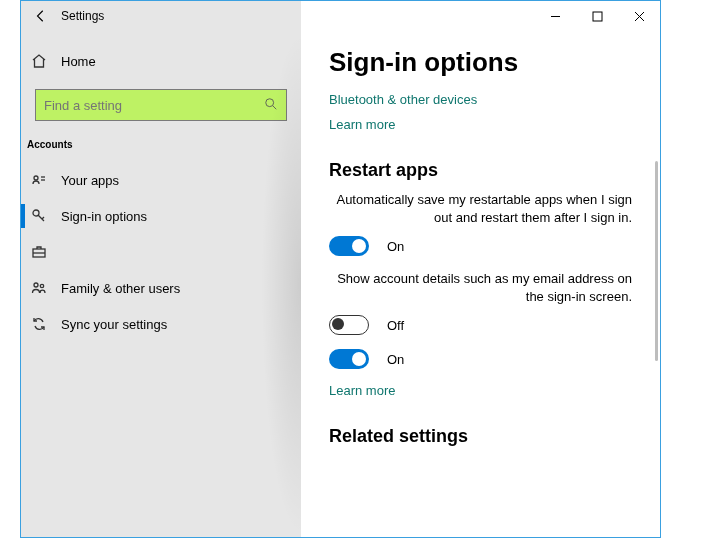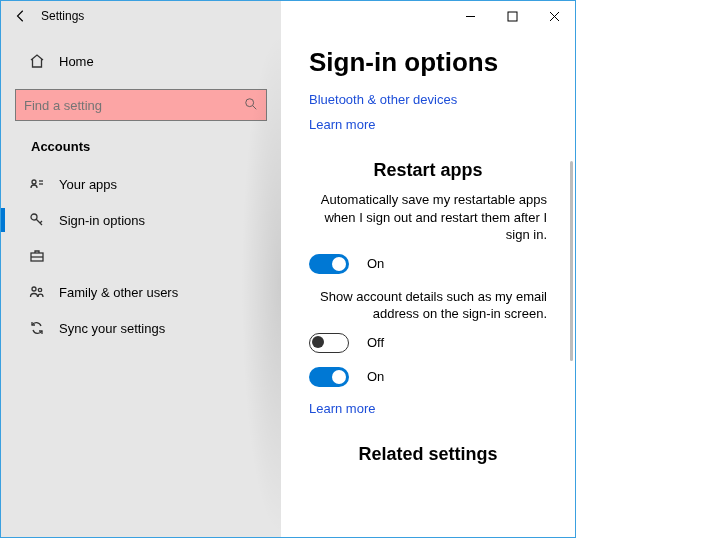--- a/index.html
+++ b/index.html
@@ -1,45 +1,45 @@
 <!DOCTYPE html>
 <html><head>
 <meta charset="utf-8">
 <style>
   * { box-sizing: border-box; margin: 0; padding: 0; }
   html, body { width: 728px; height: 538px; font-family: "Segoe UI", sans-serif; font-size: 13px; color: #000; overflow: hidden; }
-  .window { width: 576px; height: 538px; display: flex; flex-direction: column; border: 1px solid #3aa0e0; background: #fff; }
+  .window { width: 641px; height: 538px; display: flex; flex-direction: column; border: 1px solid #3aa0e0; background: #fff; margin-left: 20px; }
   
   .titlebar { height: 30px; display: flex; align-items: center; background: linear-gradient(to right, #e6e6e6 0, #e6e6e6 280px, #fff 280px, #fff 100%); }
   .titlebar .back { width: 40px; display: flex; align-items: center; justify-content: center; }
   .titlebar .title { font-size: 12px; color: #000; }
   .win-controls { margin-left: auto; display: flex; }
   .win-controls .btn { width: 42px; height: 30px; display: flex; align-items: center; justify-content: center; }
   .win-controls svg { width: 11px; height: 11px; }
   
   .body { flex: 1; display: flex; min-height: 0; }
   .sidebar { width: 280px; background: #e6e6e6; padding-top: 6px; position: relative; }
   .sidebar::after { content:""; position:absolute; right:0; top:0; bottom:0; width:40px; pointer-events:none;
     background: radial-gradient(ellipse at right center, rgba(0,0,0,0.11), rgba(0,0,0,0) 70%); }
-  .home-row, .nav-item { display: flex; align-items: center; height: 36px; padding-left: 28px; gap: 14px; font-size: 13px; color: #000; position: relative; }
+  .home-row, .nav-item { display: flex; align-items: center; height: 36px; padding-left: 10px; gap: 14px; font-size: 13px; color: #000; position: relative; }
   .home-row { margin: 6px 0 10px 0; }
   .icon { width: 16px; height: 16px; display:flex; align-items:center; justify-content:center; color:#333; }
   .icon svg { width: 16px; height: 16px; stroke: currentColor; fill: none; stroke-width: 1.3; }
-  .search { margin: 0 14px 18px 14px; height: 32px; border: 1px solid #7a7a7a; background: #fca5a5; display: flex; align-items: center; padding: 0 8px; }
+  .search { margin: 0 14px 18px 14px; height: 32px; border: 1px solid #7a7a7a; background: #bef264; display: flex; align-items: center; padding: 0 8px; }
   .search input { flex: 1; border: none; background: transparent; font-size: 13px; color: #555; outline: none; }
   .search .sicon { color: #555; }
-  .section-label { font-weight: 600; font-size: 13px; padding: 0 30px; margin-bottom: 12px; }
+  .section-label { font-weight: 600; font-size: 10px; padding: 0 6px; margin-bottom: 12px; }
   .nav-item.active::before { content: ""; position: absolute; left: 0; top: 6px; bottom: 6px; width: 4px; background: #0078d4; }
   
   .main { flex: 1; overflow: hidden; padding: 16px 28px 0 28px; position: relative; }
   .scrollbar-stub { position: absolute; right: 2px; top: 130px; width: 3px; height: 200px; background: #bdbdbd; border-radius: 2px; }
   h1.page-title { font-size: 26px; font-weight: 600; margin-bottom: 14px; }
-  .link { color: #1d4ed8; font-size: 13px; display: block; margin-bottom: 10px; cursor: default; }
+  .link { color: #0f766e; font-size: 13px; display: block; margin-bottom: 10px; cursor: default; }
   .link:last-child { margin-bottom: 0; }
-  h2.sect { font-size: 18px; font-weight: 600; margin: 28px 0 10px 0; text-align: center; }
+  h2.sect { font-size: 18px; font-weight: 600; margin: 28px 0 10px 0; }
   .desc { font-size: 13px; color: #000; margin-bottom: 10px; max-width: 400px; line-height: 1.35; text-align: right; }
   .toggle-row { display: flex; align-items: center; gap: 18px; margin-bottom: 14px; }
   .toggle { width: 40px; height: 20px; border-radius: 10px; position: relative; }
   .toggle.on { background: #0078d4; }
   .toggle.on .knob { position: absolute; right: 3px; top: 3px; width: 14px; height: 14px; border-radius: 50%; background: #fff; }
   .toggle.off { background: #fff; border: 1.5px solid #333; }
   .toggle.off .knob { position: absolute; left: 2px; top: 2px; width: 12px; height: 12px; border-radius: 50%; background: #333; }
   .toggle-label { font-size: 13px; }
 </style>
 </head>

